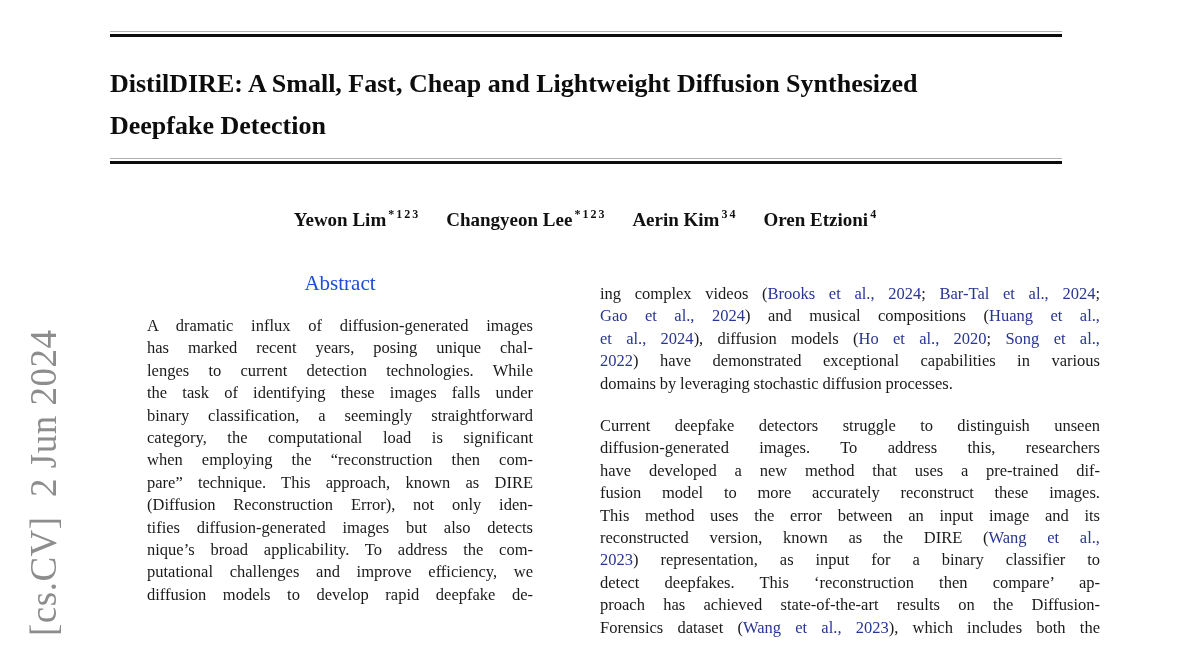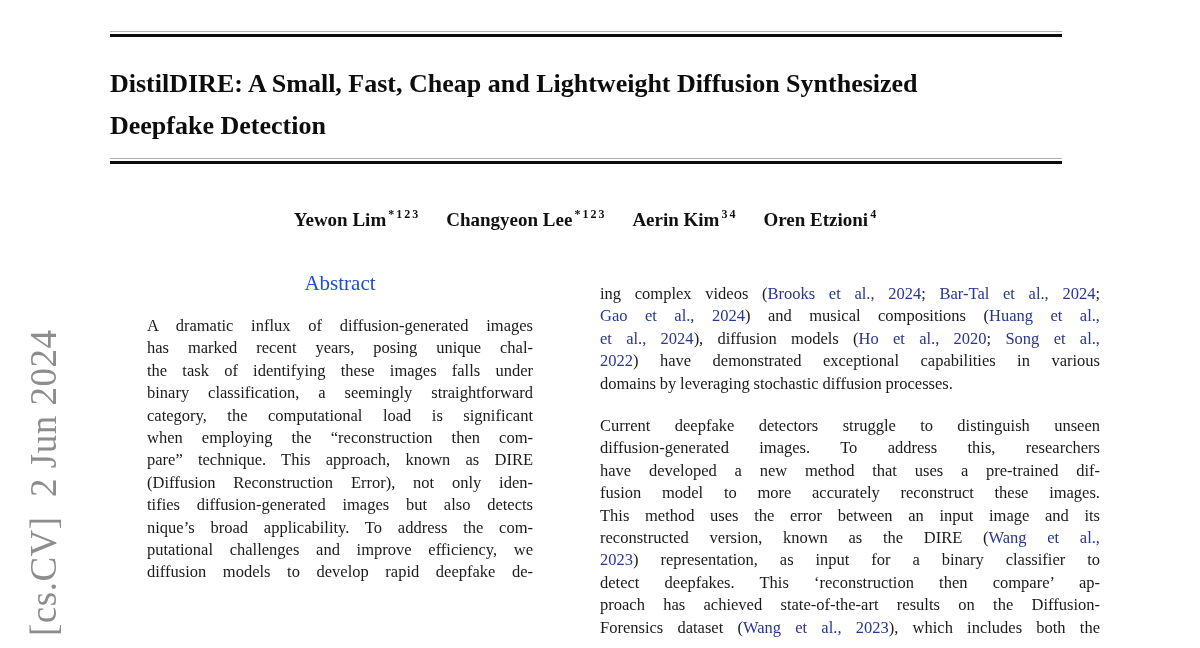--- a/index.html
+++ b/index.html
@@ -78,20 +78,21 @@
       <span class="author">Changyeon Lee<span class="sup">*123</span></span>
       <span class="author">Aerin Kim<span class="sup">34</span></span>
       <span class="author">Oren Etzioni<span class="sup">4</span></span>
     </div>
 
   <div class="abstract-heading">Abstract</div>
 
   <div class="col col-left" id="abstract-lines">
       <div class="line">A dramatic influx of diffusion-generated images</div>
       <div class="line">has marked recent years, posing unique chal-</div>
+      <div class="line">lenges to current detection technologies. While</div>
       <div class="line">the task of identifying these images falls under</div>
       <div class="line">binary classification, a seemingly straightforward</div>
       <div class="line">category, the computational load is significant</div>
       <div class="line">when employing the “reconstruction then com-</div>
       <div class="line">pare” technique. This approach, known as DIRE</div>
       <div class="line">(Diffusion Reconstruction Error), not only iden-</div>
       <div class="line">tifies diffusion-generated images but also detects</div>
       <div class="line">nique’s broad applicability. To address the com-</div>
       <div class="line">putational challenges and improve efficiency, we</div>
       <div class="line">diffusion models to develop rapid deepfake de-</div>

